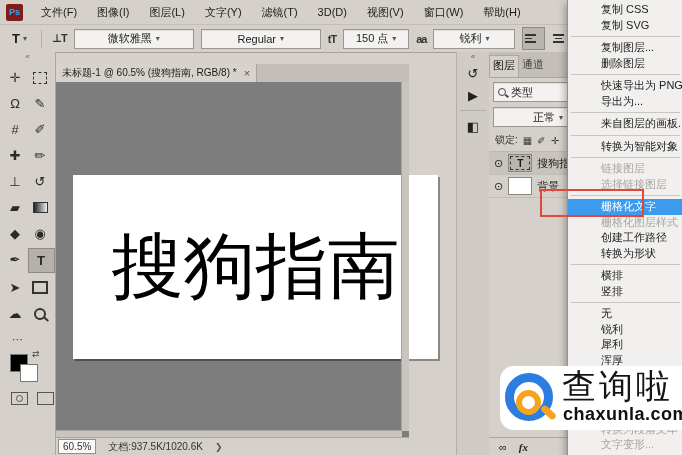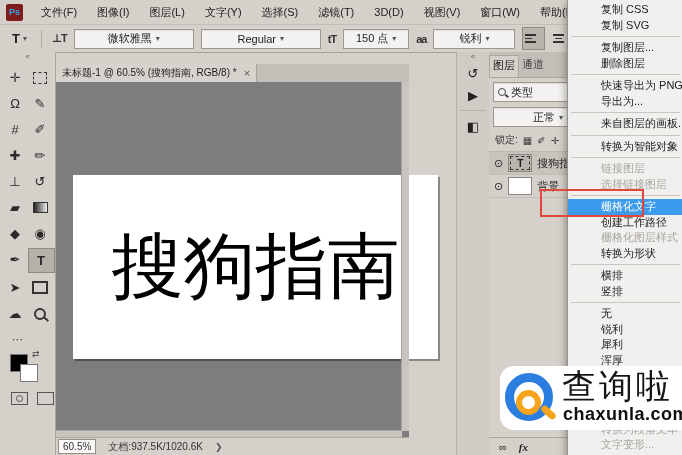--- a/index.html
+++ b/index.html
@@ -114,21 +114,20 @@
 <body>
 
 <div id="root">
 
   <div class="menubar">
     <div class="ps-logo">Ps</div>
     <div class="mitem">文件(F)</div>
     <div class="mitem">图像(I)</div>
     <div class="mitem">图层(L)</div>
     <div class="mitem">文字(Y)</div>
-    <div class="mitem">选择(S)</div>
     <div class="mitem">滤镜(T)</div>
     <div class="mitem">3D(D)</div>
     <div class="mitem">视图(V)</div>
     <div class="mitem">窗口(W)</div>
     <div class="mitem">帮助(H)</div>
   </div>
 
   <div class="optionsbar">
     <div class="obtn">
       <span>T</span>
@@ -333,22 +332,22 @@
     <div class="ctx-item">导出为...</div>
     <div class="ctx-sep"></div>
     <div class="ctx-item">来自图层的画板...</div>
     <div class="ctx-sep"></div>
     <div class="ctx-item">转换为智能对象</div>
     <div class="ctx-sep"></div>
     <div class="ctx-item disabled">链接图层</div>
     <div class="ctx-item disabled">选择链接图层</div>
     <div class="ctx-sep"></div>
     <div class="ctx-item highlight">栅格化文字</div>
+    <div class="ctx-item disabled">栅格化图层样式</div>
     <div class="ctx-item">创建工作路径</div>
-    <div class="ctx-item disabled">栅格化图层样式</div>
     <div class="ctx-item">转换为形状</div>
     <div class="ctx-sep"></div>
     <div class="ctx-item">横排</div>
     <div class="ctx-item">竖排</div>
     <div class="ctx-sep"></div>
     <div class="ctx-item">无</div>
     <div class="ctx-item">锐利</div>
     <div class="ctx-item">犀利</div>
     <div class="ctx-item">浑厚</div>
     <div class="ctx-item">平滑</div>

